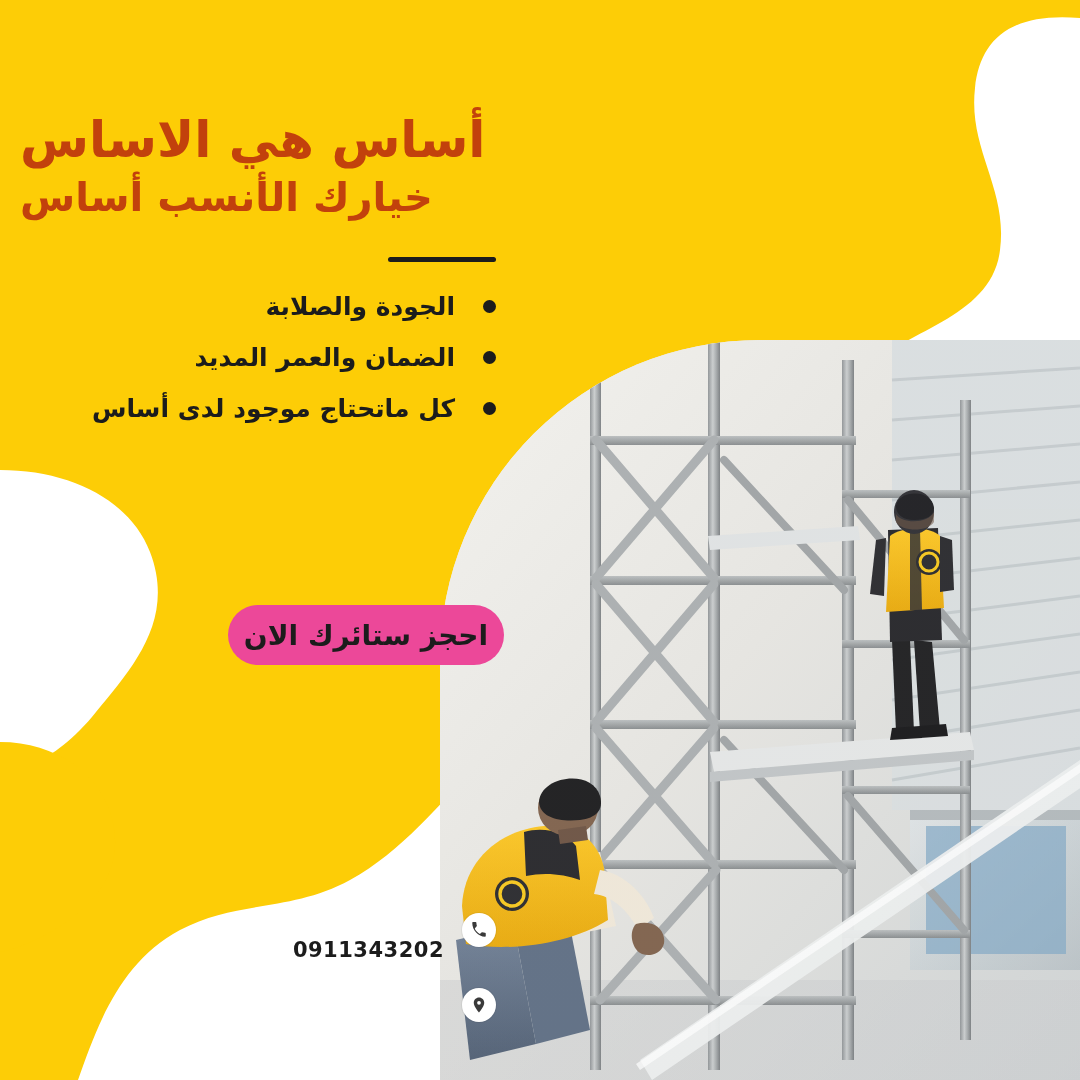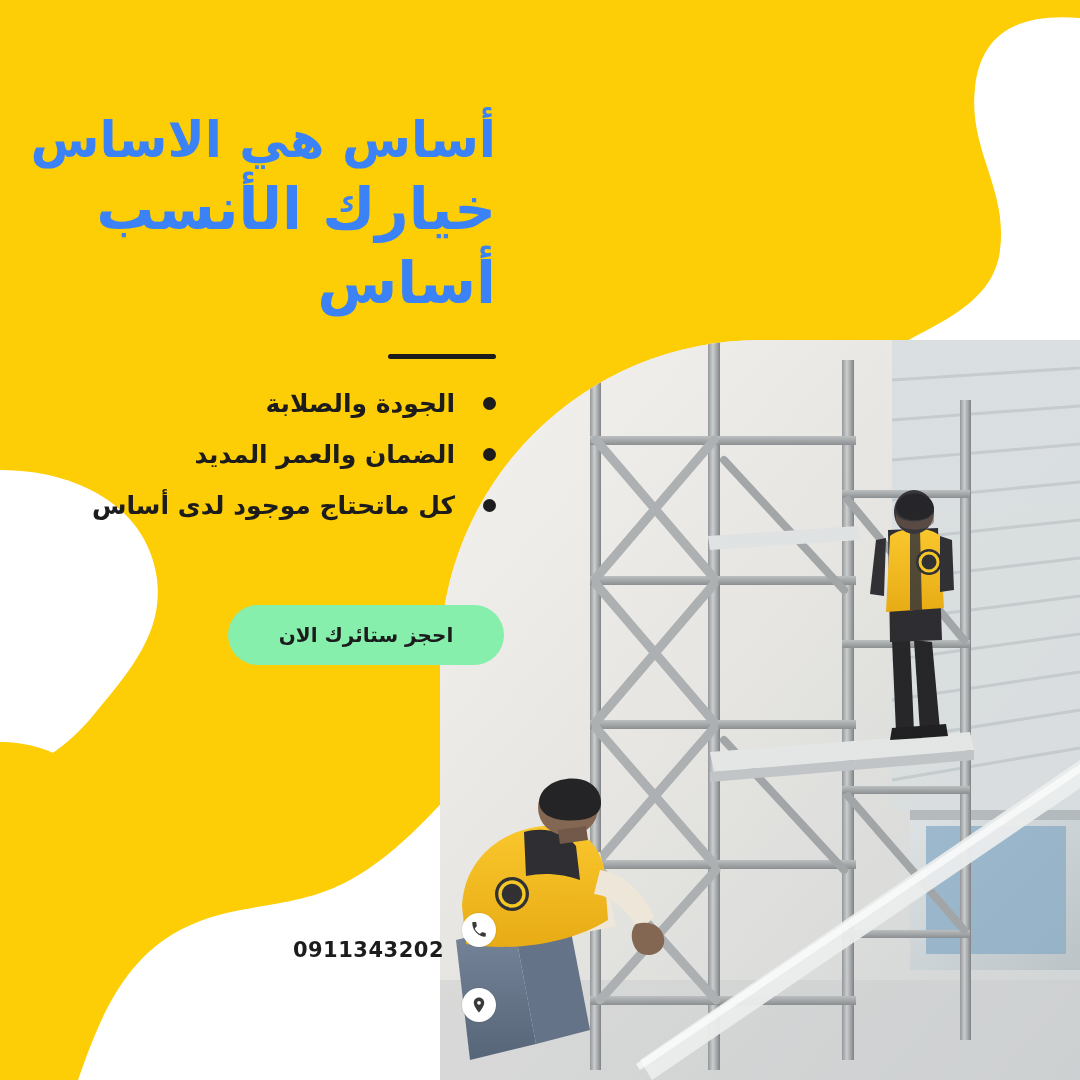--- a/index.html
+++ b/index.html
@@ -32,32 +32,32 @@
     z-index: 4;
     top: 0; left: 0;
     width: 560px;
     height: 1080px;
     padding: 108px 0 0 0;
   }
 
   .headline {
     padding-right: 64px;
     padding-left: 20px;
-    text-align: right;
-    color: #3b82f6;
+    text-align: left;
+    color: #c2410c;
     direction: rtl;
   }
   .headline .line1 {
     font-size: 50px;
     font-weight: bold;
     line-height: 1.28;
     letter-spacing: -0.5px;
   }
   .headline .line2 {
-    font-size: 58px;
+    font-size: 40px;
     font-weight: bold;
     line-height: 1.28;
     letter-spacing: -0.5px;
   }
 
   .divider {
     margin: 34px 64px 0 0;
     width: 108px;
     height: 5px;
     background: #1c1c1c;
@@ -88,26 +88,26 @@
     color: #1c1c1c;
     white-space: nowrap;
   }
 
   .cta {
     position: absolute;
     top: 605px;
     right: 56px;
     min-width: 276px;
     height: 60px;
-    background: #86efac;
+    background: #ec4899;
     border: none;
     border-radius: 30px;
     color: #1c1c1c;
     font-family: inherit;
-    font-size: 20px;
+    font-size: 28px;
     font-weight: bold;
     display: flex;
     align-items: center;
     justify-content: center;
     cursor: pointer;
     direction: rtl;
   }
 
   
   .contact {

